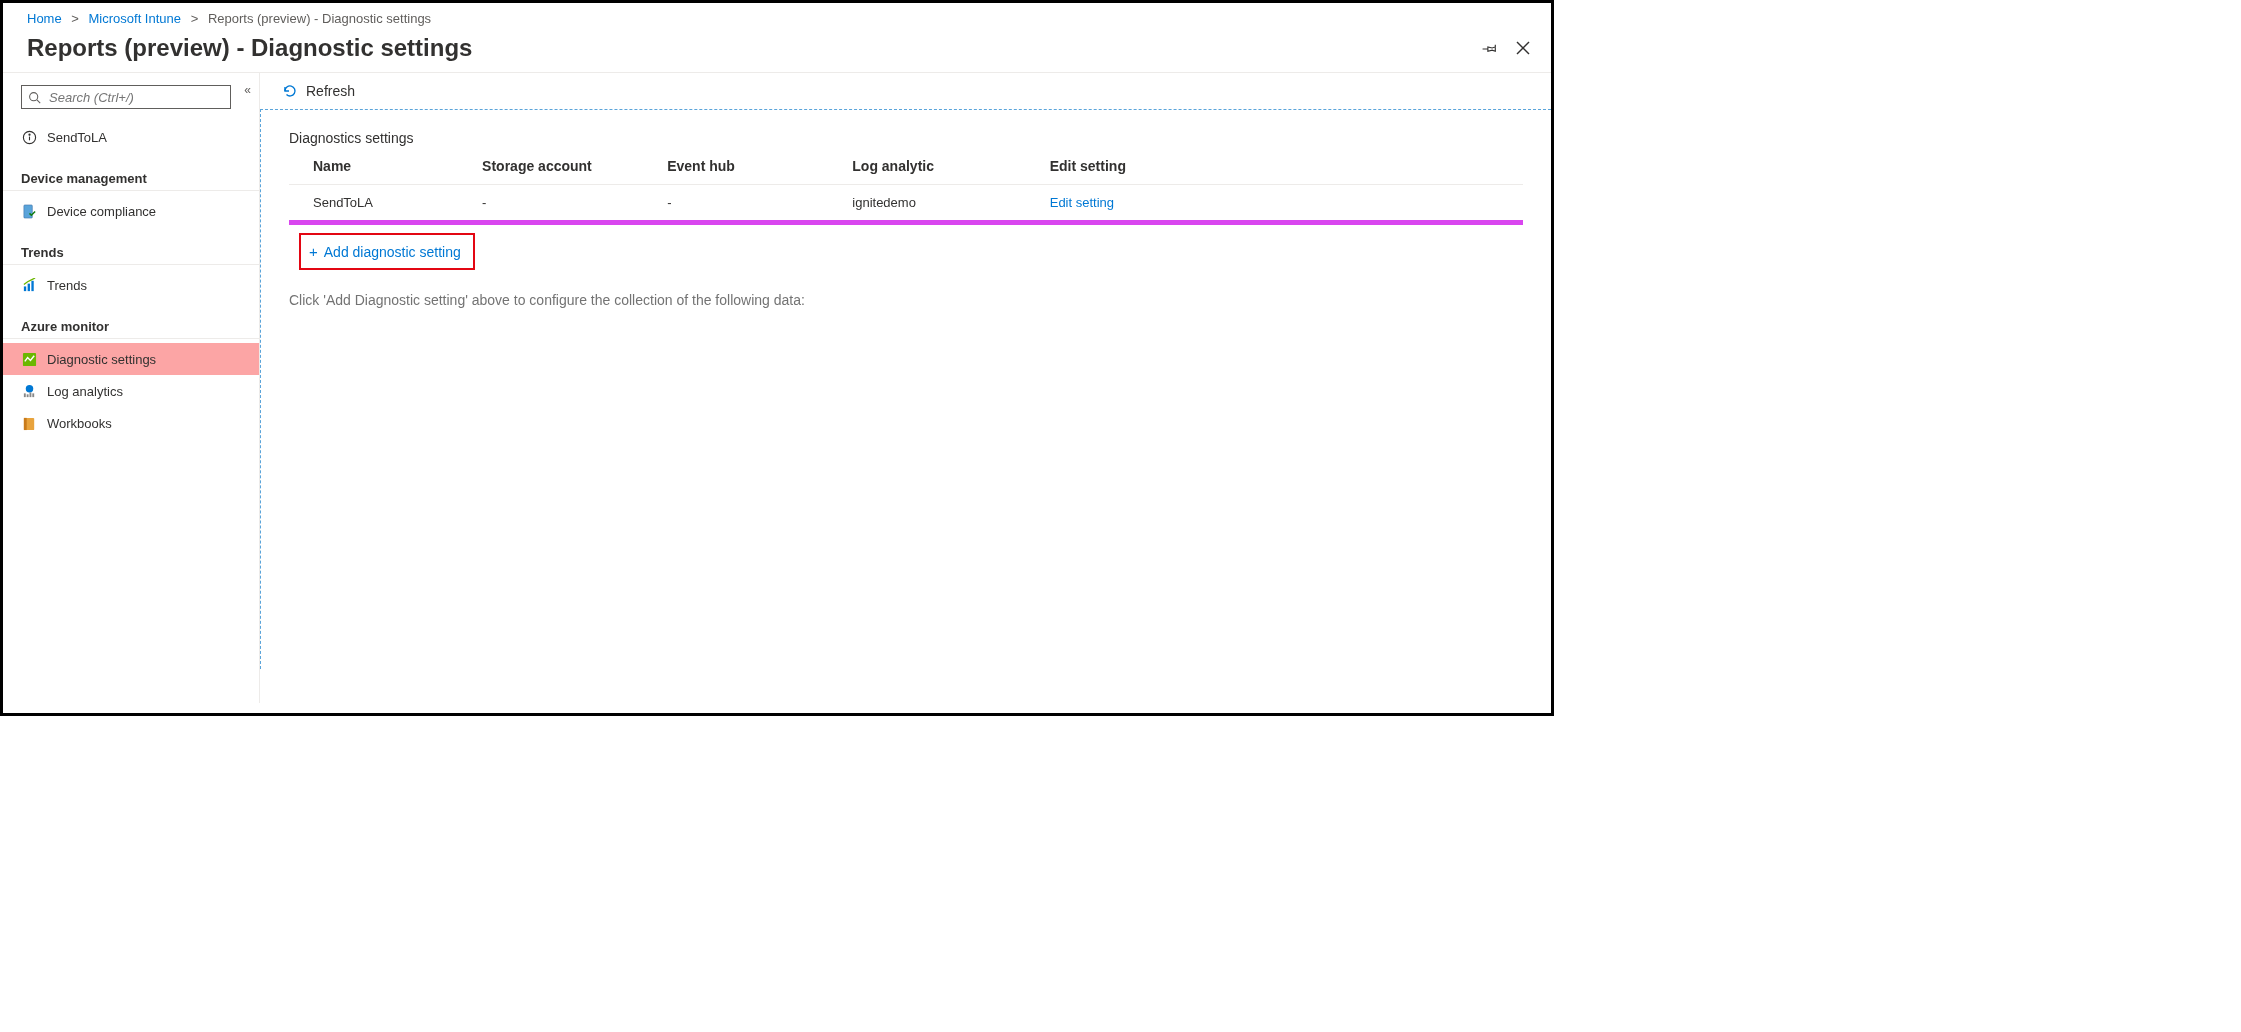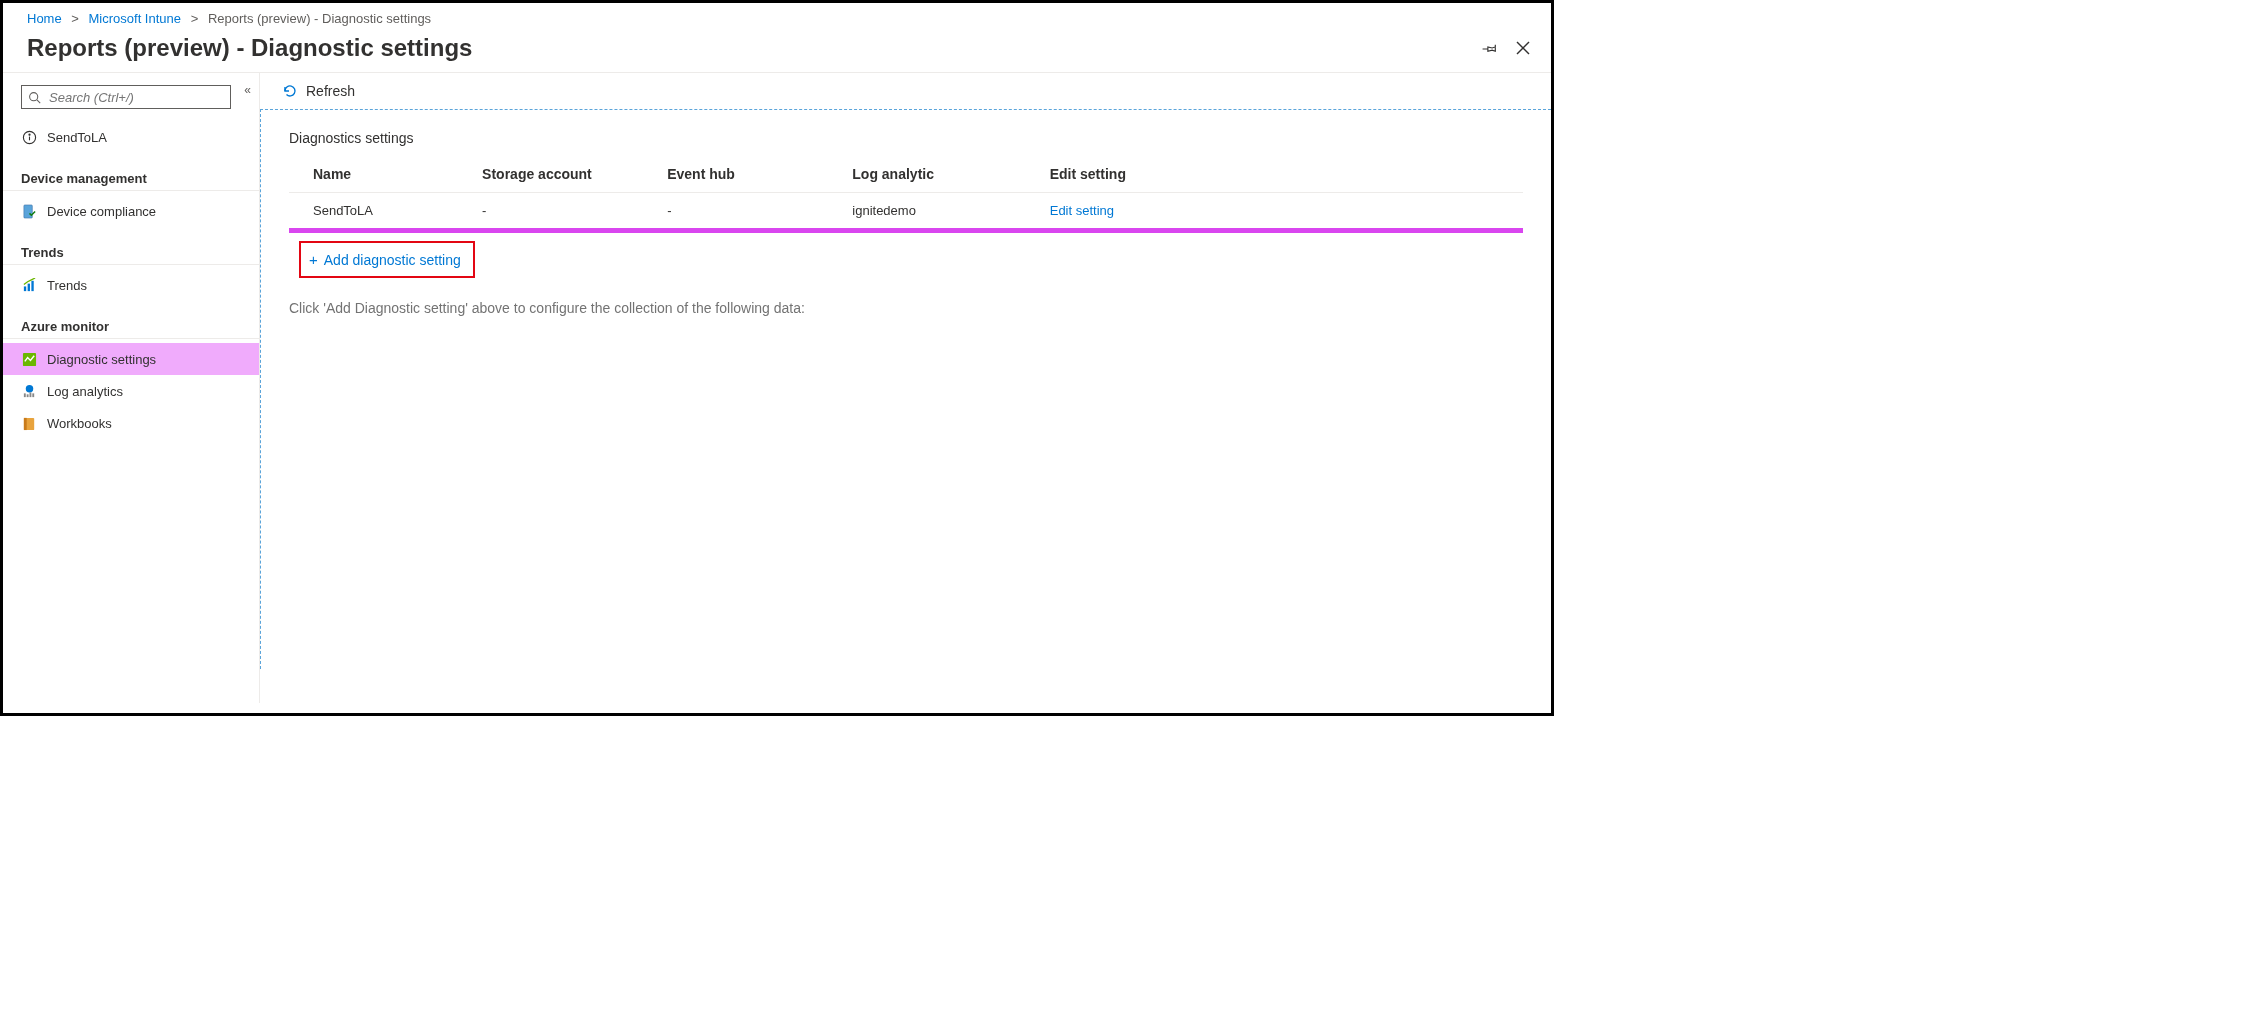--- a/index.html
+++ b/index.html
@@ -90,21 +90,21 @@
 
   .nav-item {
     display: flex;
     align-items: center;
     height: 32px;
     padding: 0 18px;
     gap: 10px;
     cursor: pointer;
     font-size: 13px;
   }
-  .nav-item.selected { background: #f0abfc; }
+  .nav-item.selected { background: #fca5a5; }
   .nav-item .ic {
     width: 16px;
     height: 16px;
     flex-shrink: 0;
     display: inline-flex;
     align-items: center;
     justify-content: center;
   }
 
   .section-header {
@@ -134,21 +134,21 @@
     border: 1px dashed #5aa4da;
     border-right: none;
     border-bottom: none;
     margin: 0 0 0 0;
     padding: 20px 28px;
     min-height: 560px;
   }
   .section-label {
     font-size: 14px;
     color: #323130;
-    margin-bottom: 12px;
+    margin-bottom: 4px;
   }
 
   table.diag {
     width: 100%;
     border-collapse: collapse;
     font-size: 13px;
     margin-bottom: 8px;
   }
   table.diag th {
     text-align: left;

